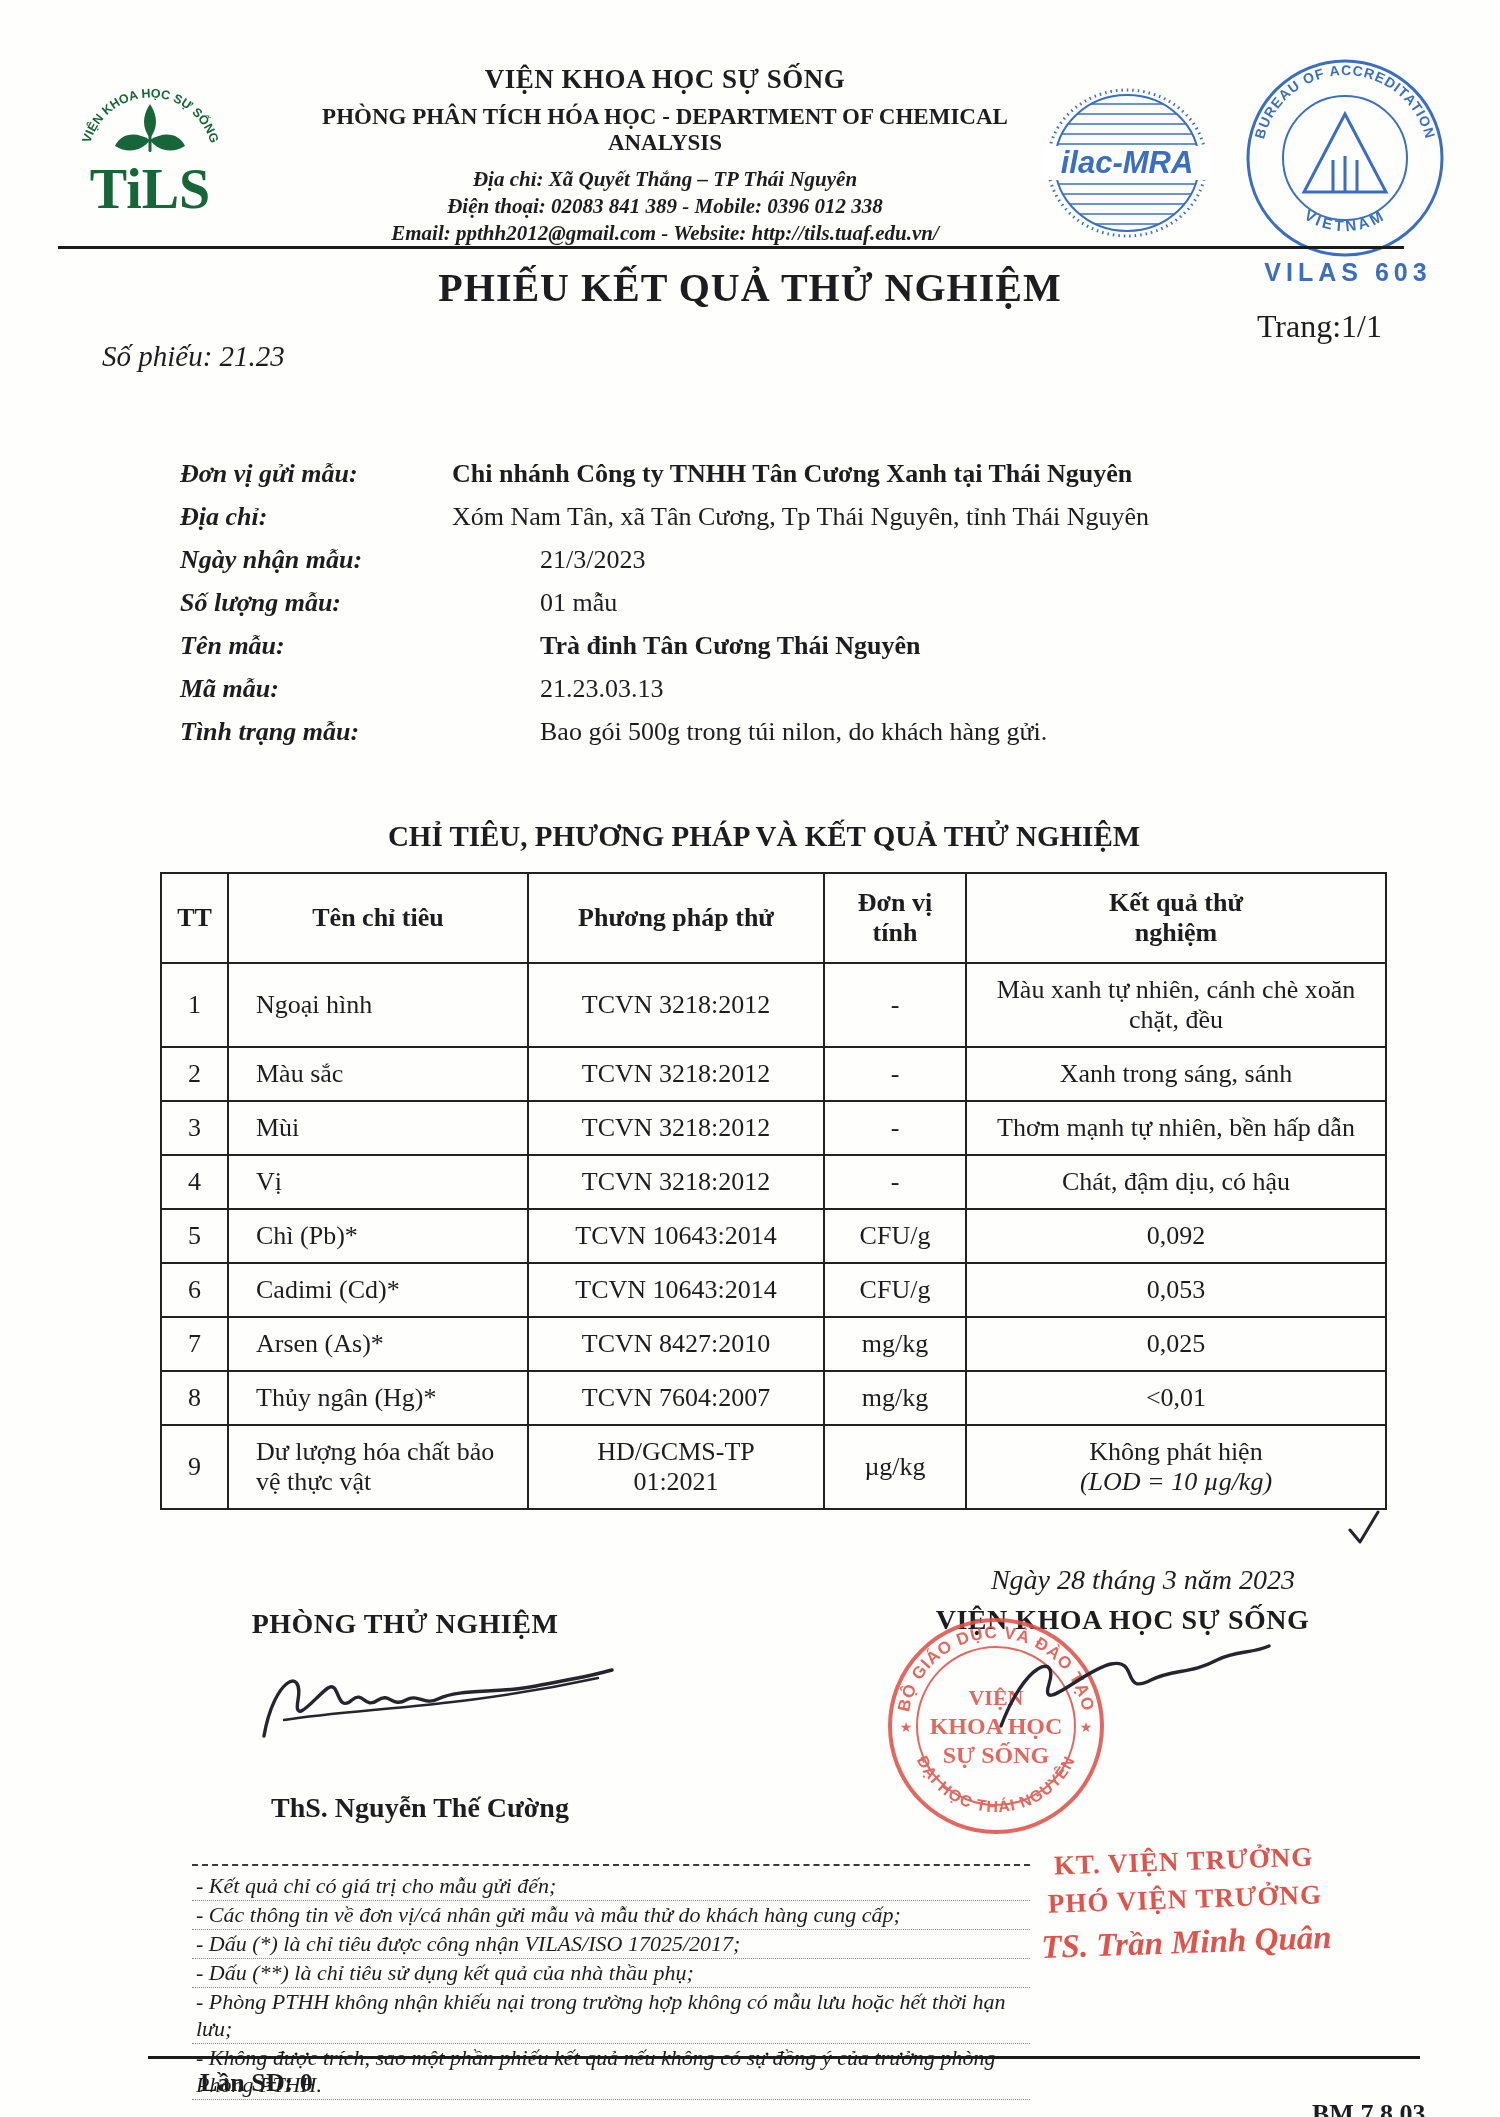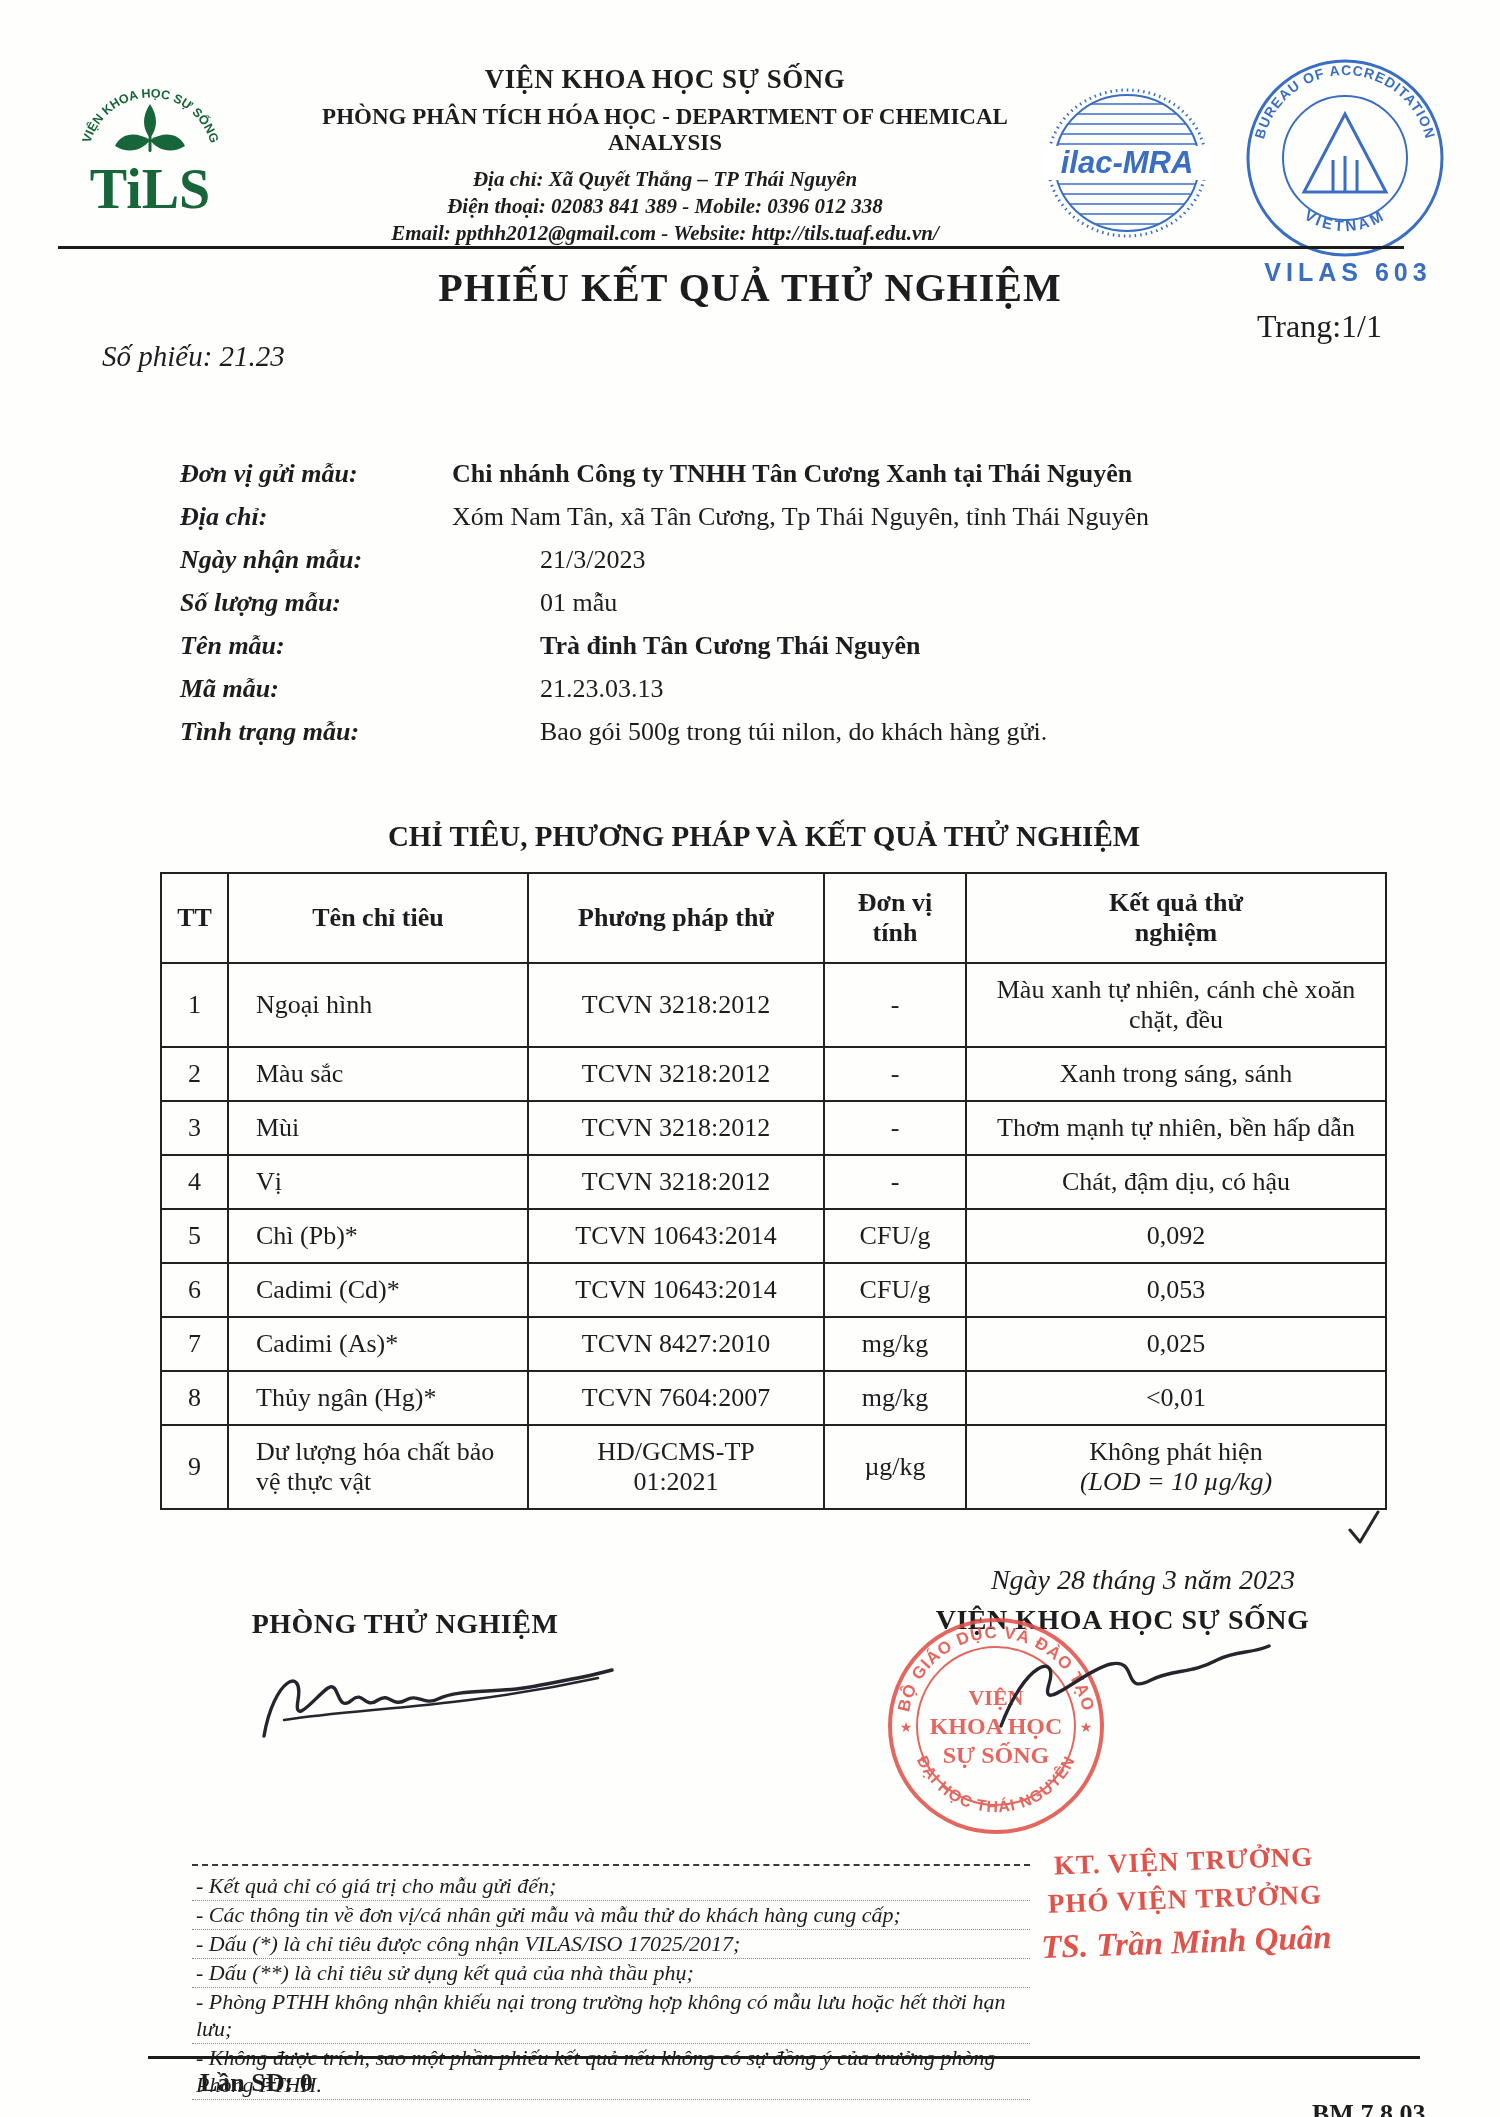--- a/index.html
+++ b/index.html
@@ -242,21 +242,21 @@
       </tr>
       <tr>
         <td class="c">6</td>
         <td class="l">Cadimi (Cd)*</td>
         <td class="c">TCVN 10643:2014</td>
         <td class="c">CFU/g</td>
         <td class="c">0,053</td>
       </tr>
       <tr>
         <td class="c">7</td>
-        <td class="l">Cadimi (As)*</td>
+        <td class="l">Arsen (As)*</td>
         <td class="c">TCVN 8427:2010</td>
         <td class="c">mg/kg</td>
         <td class="c">0,025</td>
       </tr>
       <tr>
         <td class="c">8</td>
         <td class="l">Thủy ngân (Hg)*</td>
         <td class="c">TCVN 7604:2007</td>
         <td class="c">mg/kg</td>
         <td class="c">&lt;0,01</td>
@@ -284,20 +284,21 @@
 
   <div class="abs lab-title">PHÒNG THỬ NGHIỆM</div>
   <div class="abs lab-sign">
     <svg width="380" height="130" viewBox="0 0 380 130">
       <g fill="none" stroke="#26242c" stroke-width="3.4" stroke-linecap="round">
         <path d="M 24 92 C 34 34, 64 22, 58 56 C 53 84, 76 52, 88 44 C 100 36, 96 70, 112 56 C 124 46, 124 66, 138 56 C 150 48, 152 64, 166 56 C 178 49, 184 62, 198 55 C 220 44, 258 50, 296 42 C 326 36, 352 32, 372 26"></path>
         <path d="M 44 76 C 120 64, 220 64, 358 34" stroke-width="2.4"></path>
       </g>
     </svg>
   </div>
+  <div class="abs lab-signer">ThS. Nguyễn Thế Cường</div>
 
   <div class="abs inst-title">VIỆN KHOA HỌC SỰ SỐNG</div>
 
   <div class="abs stamp-red">
     <svg width="232" height="232" viewBox="0 0 232 232" style="opacity:.88">
       <defs>
         <path id="rs-top" d="M 28 116 A 88 88 0 1 1 204 116"></path>
         <path id="rs-bot" d="M 30 116 A 86 86 0 0 0 202 116"></path>
       </defs>
       <circle cx="116" cy="116" r="106" fill="none" stroke="#e0534a" stroke-width="4"></circle>

